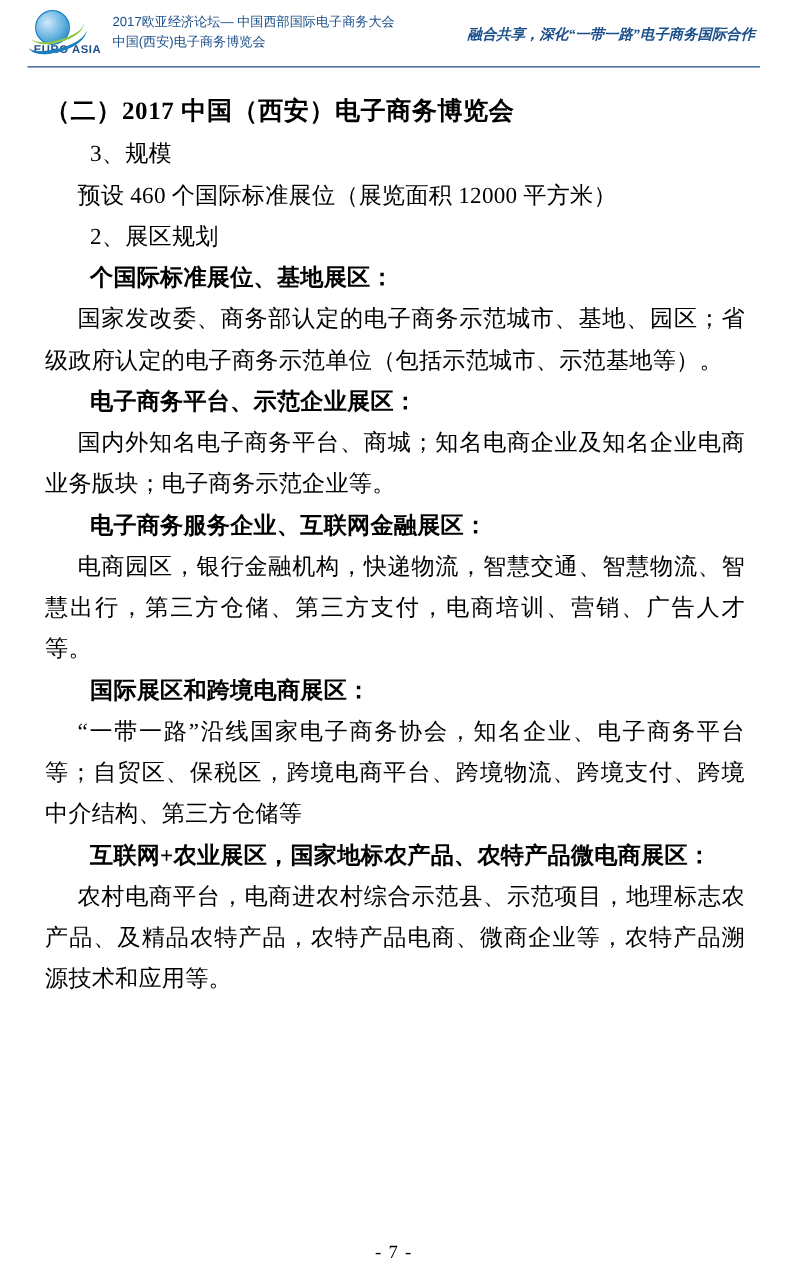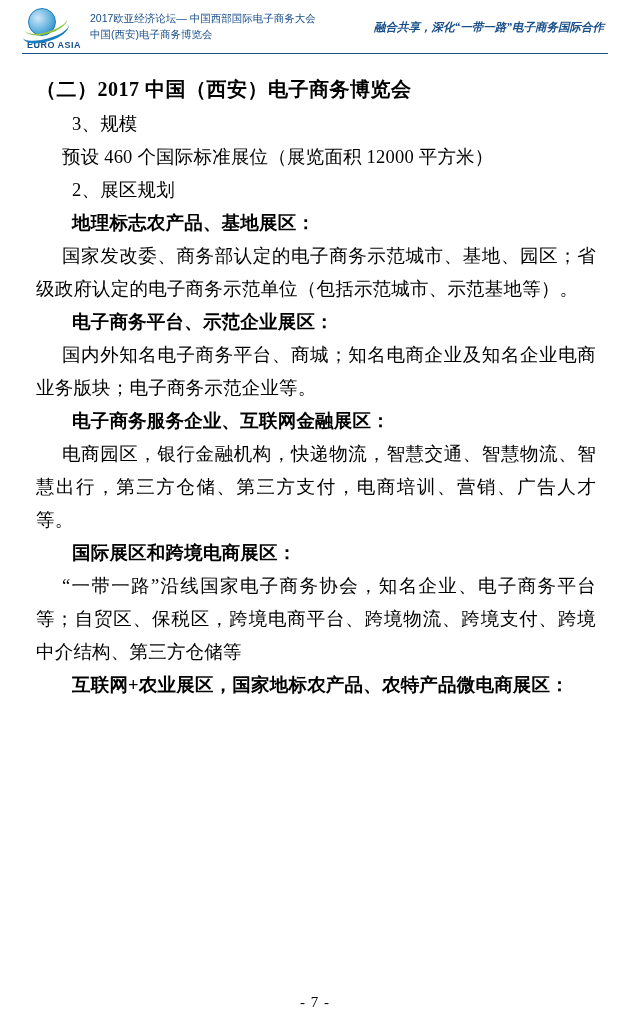--- a/index.html
+++ b/index.html
@@ -27,21 +27,21 @@
   .header {
     position: relative;
     height: 56px;
     padding: 8px 22px 0 22px;
     box-sizing: border-box;
     display: flex;
     align-items: flex-start;
   }
   .logo-block {
     display: flex;
-    align-items: flex-end;
+    align-items: flex-start;
     flex: 0 0 auto;
   }
   .logo-mark {
     width: 54px;
     height: 42px;
     position: relative;
     flex: 0 0 auto;
   }
   .logo-mark .globe {
     position: absolute;
@@ -183,31 +183,32 @@
   </div>
 
   <div class="content">
 
     <div class="h-title">（二）2017 中国（西安）电子商务博览会</div>
 
     <p class="p indent2">3、规模</p>
     <p class="p indent1">预设 460 个国际标准展位（展览面积 12000 平方米）</p>
     <p class="p indent2">2、展区规划</p>
 
-    <p class="sub-head">地理标志农产品、基地展区：</p>
+    <p class="sub-head">个国际标准展位、基地展区：</p>
     <p class="p indent1">国家发改委、商务部认定的电子商务示范城市、基地、园区；省级政府认定的电子商务示范单位（包括示范城市、示范基地等）。</p>
 
     <p class="sub-head">电子商务平台、示范企业展区：</p>
     <p class="p indent1">国内外知名电子商务平台、商城；知名电商企业及知名企业电商业务版块；电子商务示范企业等。</p>
 
     <p class="sub-head">电子商务服务企业、互联网金融展区：</p>
     <p class="p indent1">电商园区，银行金融机构，快递物流，智慧交通、智慧物流、智慧出行，第三方仓储、第三方支付，电商培训、营销、广告人才等。</p>
 
     <p class="sub-head">国际展区和跨境电商展区：</p>
     <p class="p indent1">“一带一路”沿线国家电子商务协会，知名企业、电子商务平台等；自贸区、保税区，跨境电商平台、跨境物流、跨境支付、跨境中介结构、第三方仓储等</p>
 
     <p class="sub-head">互联网+农业展区，国家地标农产品、农特产品微电商展区：</p>
+    <p class="p indent1">农村电商平台，电商进农村综合示范县、示范项目，地理标志农产品、及精品农特产品，农特产品电商、微商企业等，农特产品溯源技术和应用等。</p>
 
   </div>
 
   <div class="footer">- 7 -</div>
 
 </div>
 
 </body></html>

